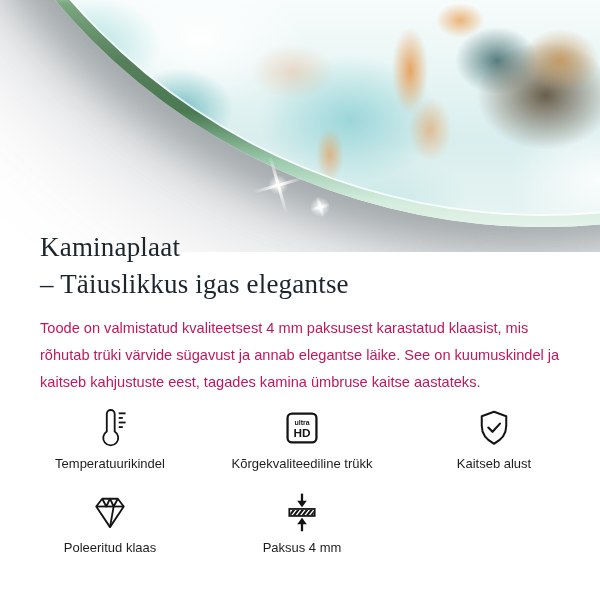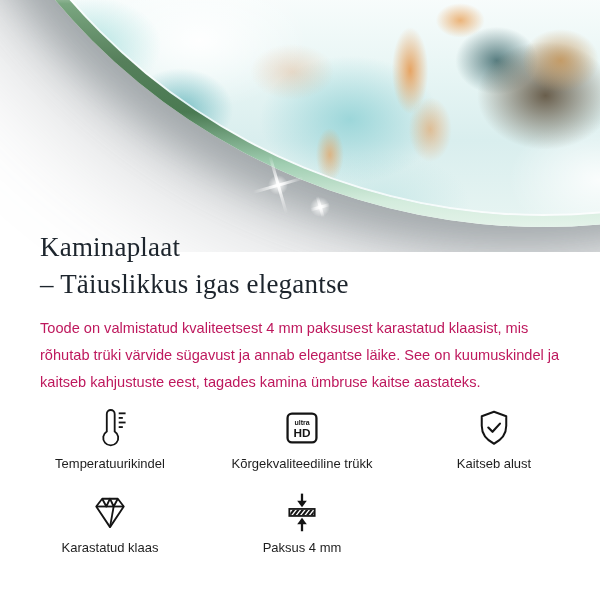--- a/index.html
+++ b/index.html
@@ -129,21 +129,21 @@
       <div class="icon-box">
         <svg width="44" height="44" viewBox="0 0 48 48">
           <g class="stroke" style="stroke-linejoin:round">
             <path d="M15.5 9.5 L32.5 9.5 L39 18 L24 40.5 L9 18 Z"></path>
             <line x1="9" y1="18" x2="39" y2="18"></line>
             <path d="M15.5 9.5 L20 18 L24 9.5 L28 18 L32.5 9.5"></path>
             <line x1="24" y1="40.5" x2="28" y2="18"></line>
           </g>
         </svg>
       </div>
-      <div class="label">Karastatud klaas</div>
+      <div class="label">Poleeritud klaas</div>
     </div>
 
 
     <div class="feature">
       <div class="icon-box">
         <svg width="42" height="42" viewBox="0 0 48 48">
           <defs>
               <clipPath id="hatchClip">
                 <rect x="10.5" y="21.5" width="27" height="6"></rect>
               </clipPath>

